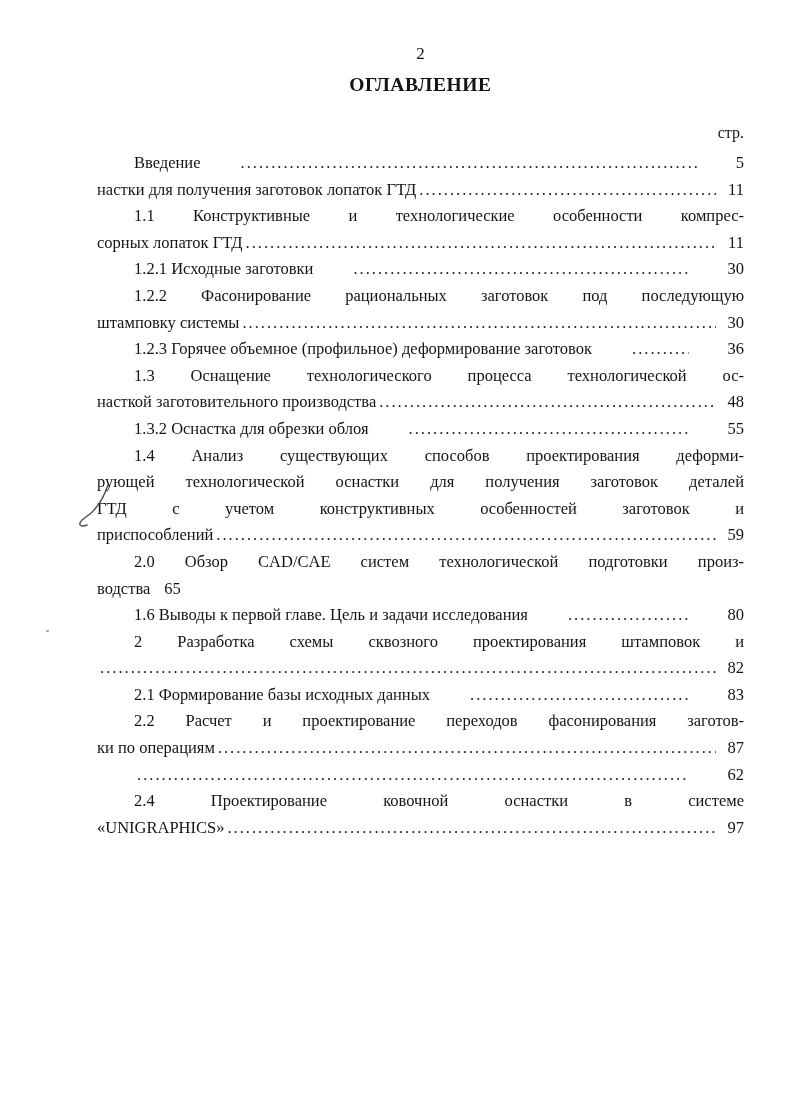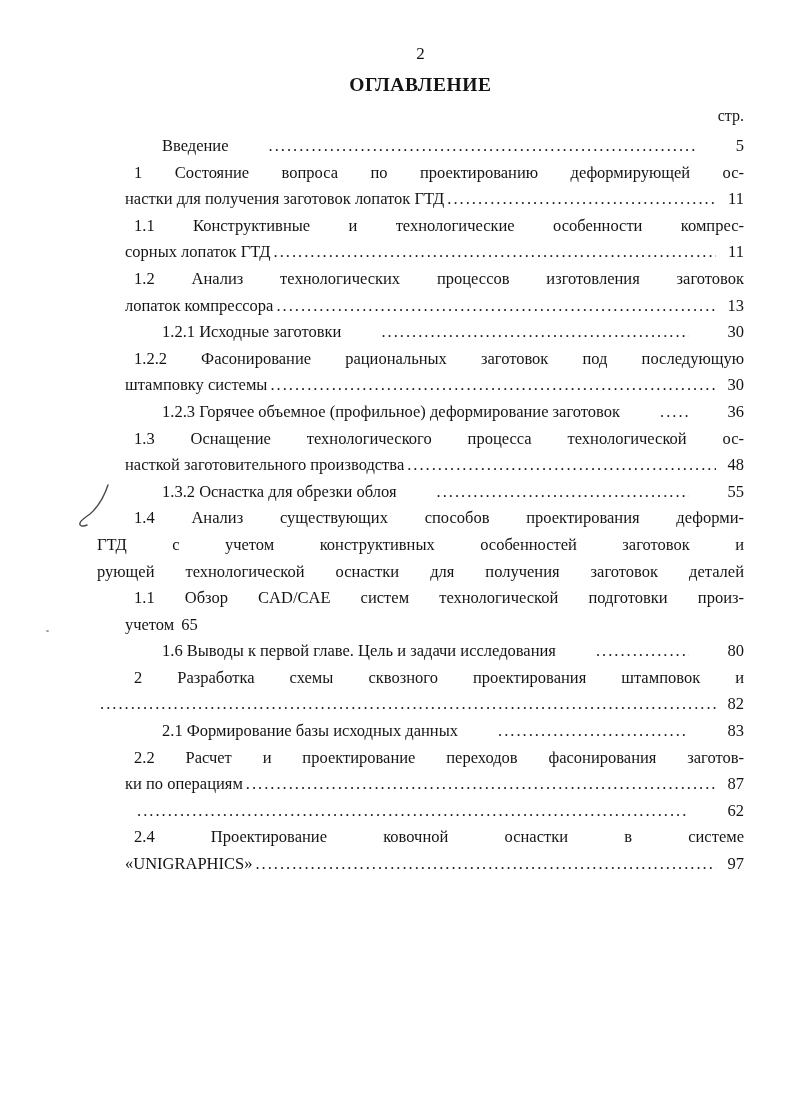--- a/index.html
+++ b/index.html
@@ -34,21 +34,21 @@
   .doc-title {
     margin-top: 9px;
     text-align: center;
     font-weight: bold;
     font-size: 19.5px;
     letter-spacing: 0.6px;
     line-height: 24px;
     font-family: Liberation Serif, serif;
   }
   .str-label {
-    margin-top: 9px;
+    margin-top: 26px;
     text-align: right;
     font-size: 16px;
     line-height: 20px;
   }
   .toc {
     margin-top: 7px;
     font-size: 16.5px;
     line-height: 26.6px;
   }
   .toc-entry { }
@@ -60,21 +60,20 @@
     text-indent: 37px;
   }
   .line.row {
     display: flex;
     align-items: baseline;
   }
   .line.row .ltext {
     display: block;
     flex: 0 1 auto;
     white-space: nowrap;
-    margin-left: 28px;
   }
   .line.row.indent .ltext {
     text-indent: 37px;
   }
   .leader {
     flex: 1 1 auto;
     min-width: 0;
     overflow: hidden;
     white-space: nowrap;
     margin-left: 3px;
@@ -85,21 +84,21 @@
     letter-spacing: 2px;
   }
   .lpage {
     flex: 0 0 auto;
     min-width: 26px;
     margin-left: 2px;
     text-align: right;
   }
   .row.noleader .lpage {
     min-width: 0;
-    margin-left: 7px;
+    margin-left: 14px;
     text-align: left;
   }
   
   .scan-mark {
     position: absolute;
     left: 78px;
     top: 483px;
     width: 36px;
     height: 46px;
     pointer-events: none;
@@ -124,44 +123,35 @@
     <div class="str-label">стр.</div>
     <div class="toc">
         <div class="toc-entry">
           <div class="line row indent">
             <span class="ltext">Введение</span>
             <span class="leader"></span>
             <span class="lpage">5</span>
           </div>
         </div>
         <div class="toc-entry">
-          <div class="line just indent">1 Состояние вопроса по проектированию деформирующей ос-</div>
           <div class="line row">
             <span class="ltext">настки для получения заготовок лопаток ГТД</span>
             <span class="leader"></span>
             <span class="lpage">11</span>
           </div>
         </div>
         <div class="toc-entry">
           <div class="line just indent">1.1 Конструктивные и технологические особенности компрес-</div>
           <div class="line row">
             <span class="ltext">сорных лопаток ГТД</span>
             <span class="leader"></span>
             <span class="lpage">11</span>
           </div>
         </div>
         <div class="toc-entry">
-          <div class="line just indent">1.2 Анализ технологических процессов изготовления заготовок</div>
-          <div class="line row">
-            <span class="ltext">лопаток компрессора</span>
-            <span class="leader"></span>
-            <span class="lpage">13</span>
-          </div>
-        </div>
-        <div class="toc-entry">
           <div class="line row indent">
             <span class="ltext">1.2.1 Исходные заготовки</span>
             <span class="leader"></span>
             <span class="lpage">30</span>
           </div>
         </div>
         <div class="toc-entry">
           <div class="line just indent">1.2.2 Фасонирование рациональных заготовок под последующую</div>
           <div class="line row">
             <span class="ltext">штамповку системы</span>
@@ -186,27 +176,32 @@
         </div>
         <div class="toc-entry">
           <div class="line row indent">
             <span class="ltext">1.3.2 Оснастка для обрезки облоя</span>
             <span class="leader"></span>
             <span class="lpage">55</span>
           </div>
         </div>
         <div class="toc-entry">
           <div class="line just indent">1.4 Анализ существующих способов проектирования деформи-</div>
+          <div class="line just">рующей технологической оснастки для получения заготовок деталей</div>
           <div class="line just">ГТД с учетом конструктивных особенностей заготовок и</div>
-          <div class="line just">рующей технологической оснастки для получения заготовок деталей</div>
-        </div>
-        <div class="toc-entry">
-          <div class="line just indent">1.1 Обзор CAD/CAE систем технологической подготовки произ-</div>
+          <div class="line row">
+            <span class="ltext">приспособлений</span>
+            <span class="leader"></span>
+            <span class="lpage">59</span>
+          </div>
+        </div>
+        <div class="toc-entry">
+          <div class="line just indent">2.0 Обзор CAD/CAE систем технологической подготовки произ-</div>
           <div class="line row noleader">
-            <span class="ltext">учетом</span>
+            <span class="ltext">водства</span>
             <span class="lpage">65</span>
           </div>
         </div>
         <div class="toc-entry">
           <div class="line row indent">
             <span class="ltext">1.6 Выводы к первой главе. Цель и задачи исследования</span>
             <span class="leader"></span>
             <span class="lpage">80</span>
           </div>
         </div>

